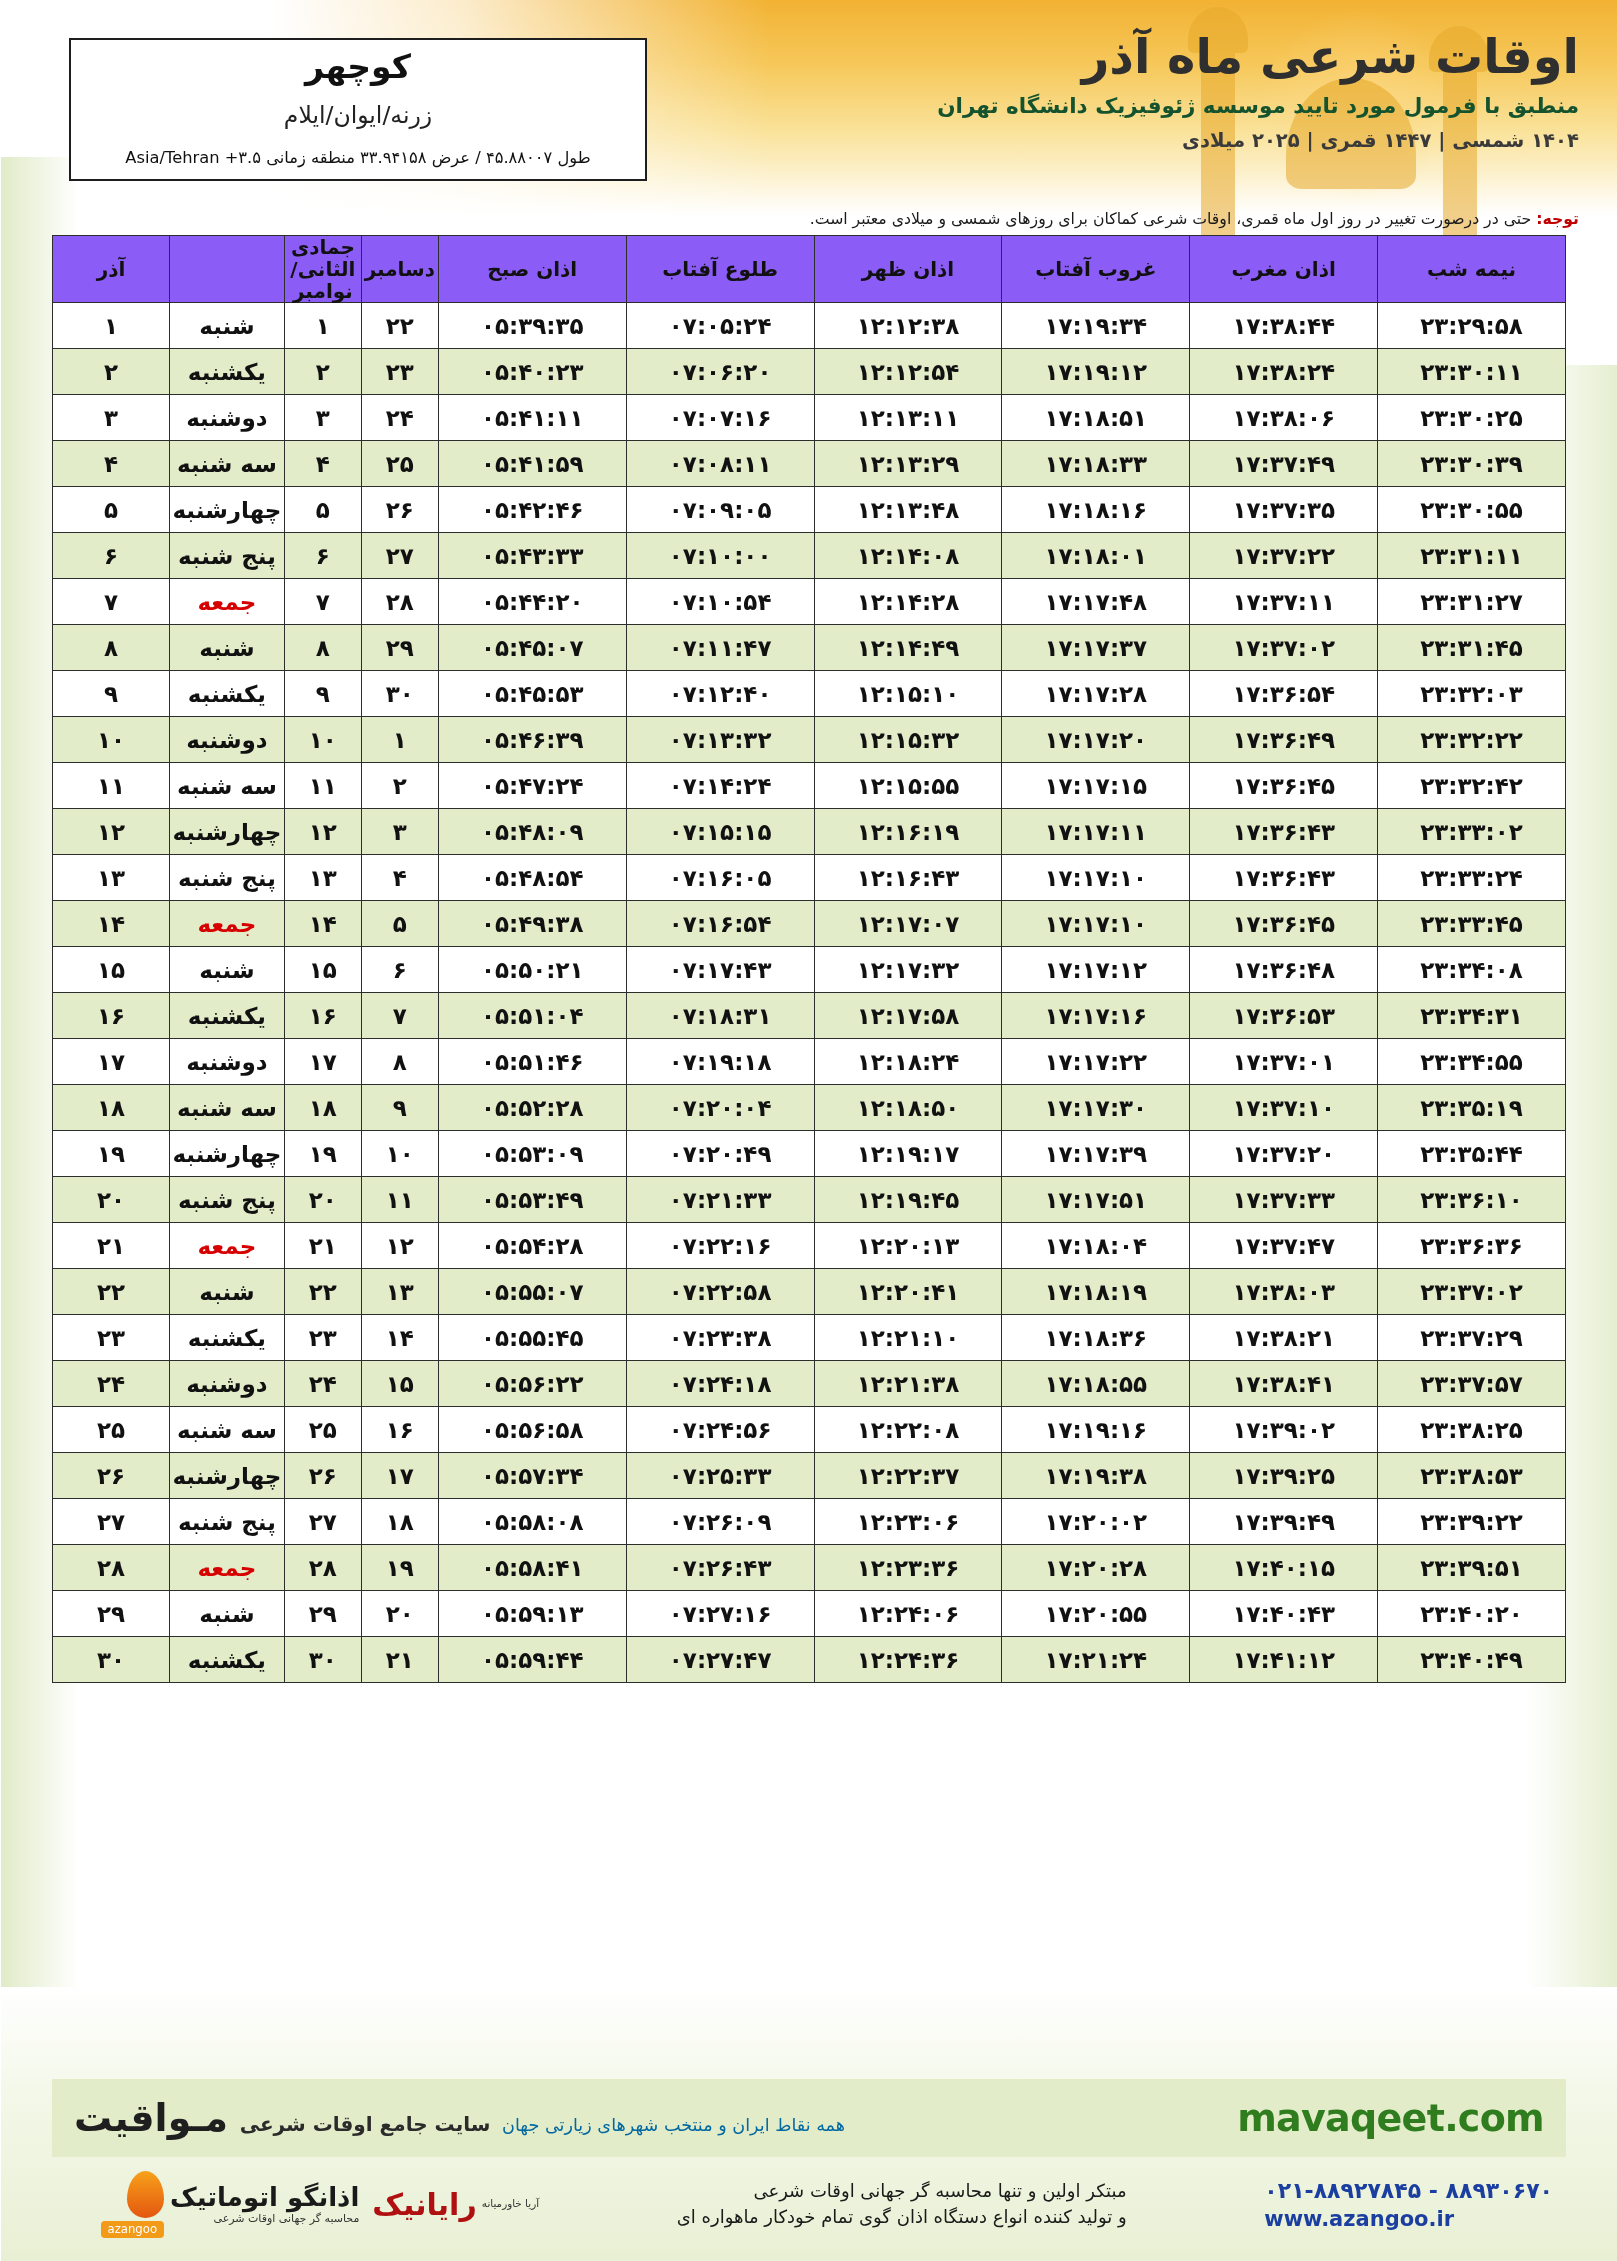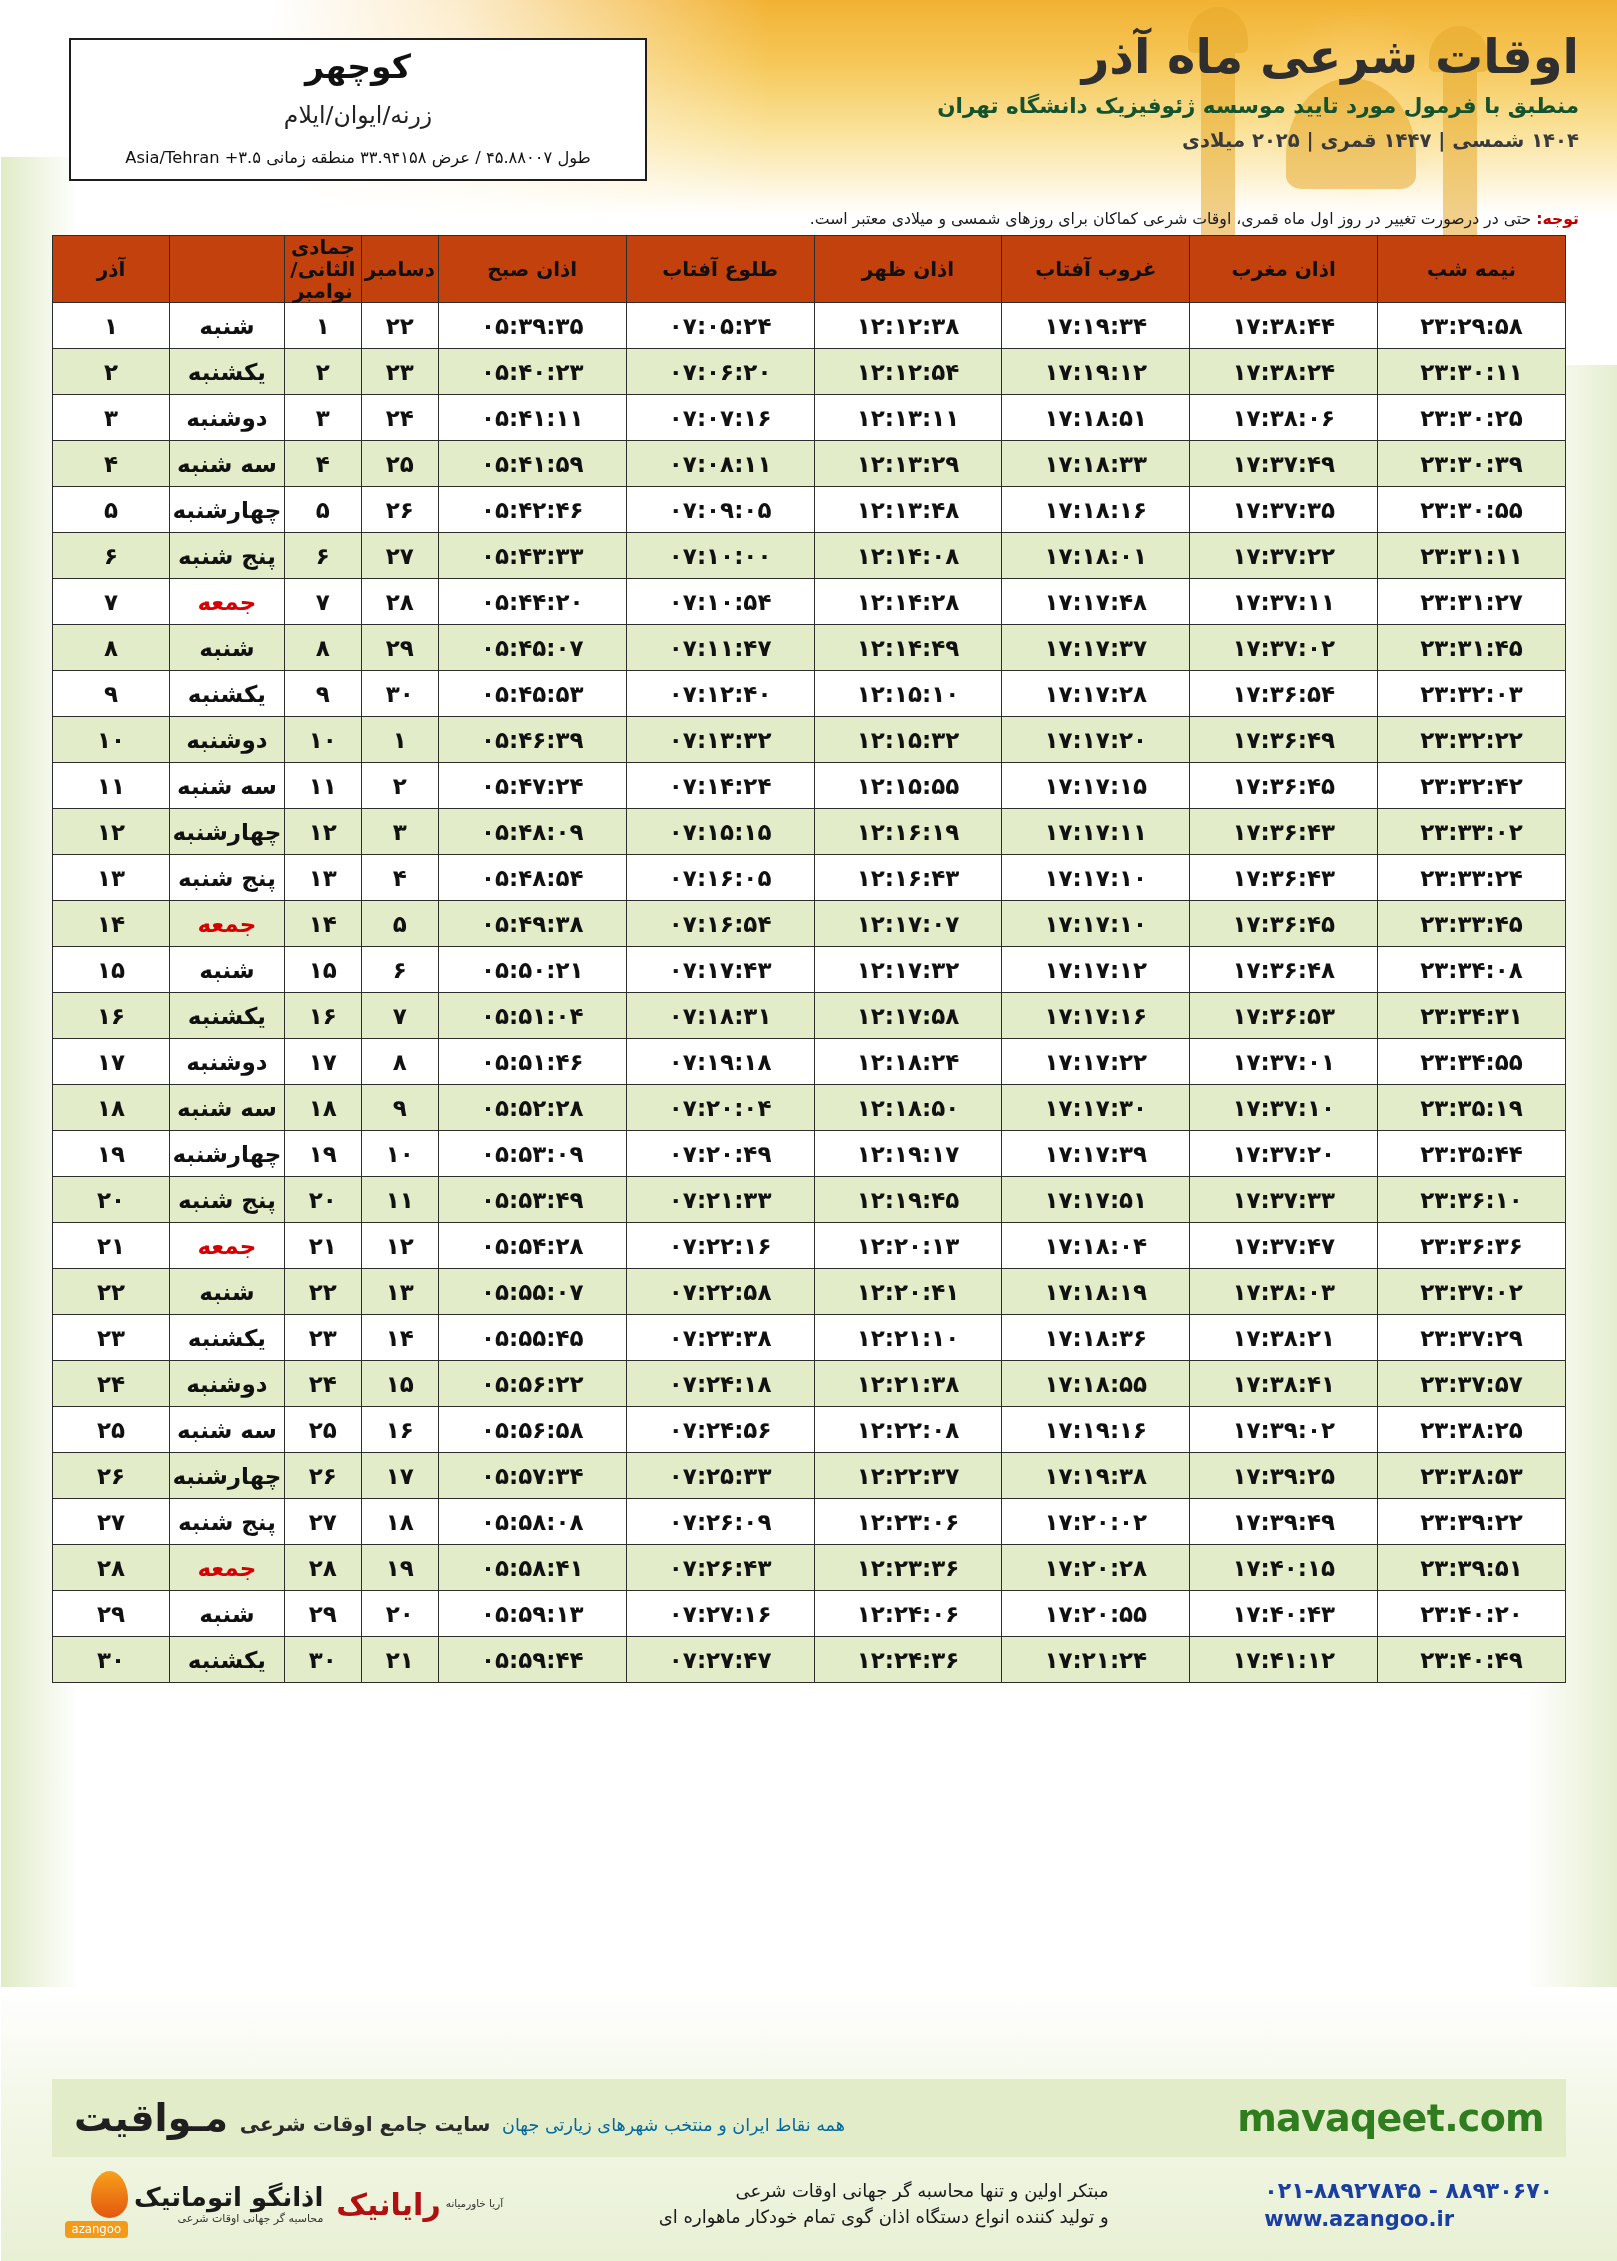--- a/index.html
+++ b/index.html
@@ -72,21 +72,21 @@
     width:1514px;border-collapse:collapse;
     font-family:"DejaVu Sans", sans-serif;
   }
   table.cal th, table.cal td{
     border:1.3px solid #2d2d2d;
     text-align:center;
     vertical-align:middle;
     padding:0;
   }
   table.cal thead th{
-    background:#c2410c;
+    background:#8b5cf6;
     color:#111;
     font-size:20px;
     font-weight:bold;
     height:56px;
   }
   thead th.small-h{font-size:14.4px;line-height:1.1;}
   thead th.month-h{font-size:22px;}
   table.cal tbody td{
     height:45px;
     font-size:23px;
@@ -131,21 +131,21 @@
   }
   .phone-block{direction:ltr;text-align:left;}
   .phone-line{font-size:22px;font-weight:bold;color:#1b3fa0;}
   .site-line{font-size:21px;font-weight:bold;color:#1b3fa0;margin-top:3.9px;}
   .center-block{text-align:right;direction:rtl;line-height:1.45;}
   .center-line{font-size:18px;color:#1a1a1a;}
   .logos{display:flex;align-items:center;gap:13px;}
   .logo-rayanic{display:flex;align-items:center;gap:5.2px;}
   .logo-rayanic .txt{font-size:30px;font-weight:bold;color:#b01010;direction:rtl;}
   .logo-rayanic .sm{font-size:10.4px;color:#333;line-height:1.15;text-align:center;}
-  .logo-azangoo{display:flex;align-items:center;gap:6.5px;}
+  .logo-azangoo{display:flex;align-items:center;gap:6.5px;margin-left:36px;}
   .azan-flame{
     width:37px;height:47px;border-radius:50% 50% 50% 50%/60% 60% 40% 40%;
     background:linear-gradient(180deg,#f7a11a 0%,#e4560f 100%);
   }
   .azan-txt{font-size:26px;font-weight:bold;color:#1a1a1a;direction:rtl;line-height:1.05;}
   .azan-sub{font-size:11px;color:#333;}
   .azan-badge{font-size:11.7px;color:#fff;background:#f39a18;border-radius:3.9px;padding:1.3px 6.5px;display:inline-block;margin-top:2.6px;}
 </style>
 </head>
 <body>

